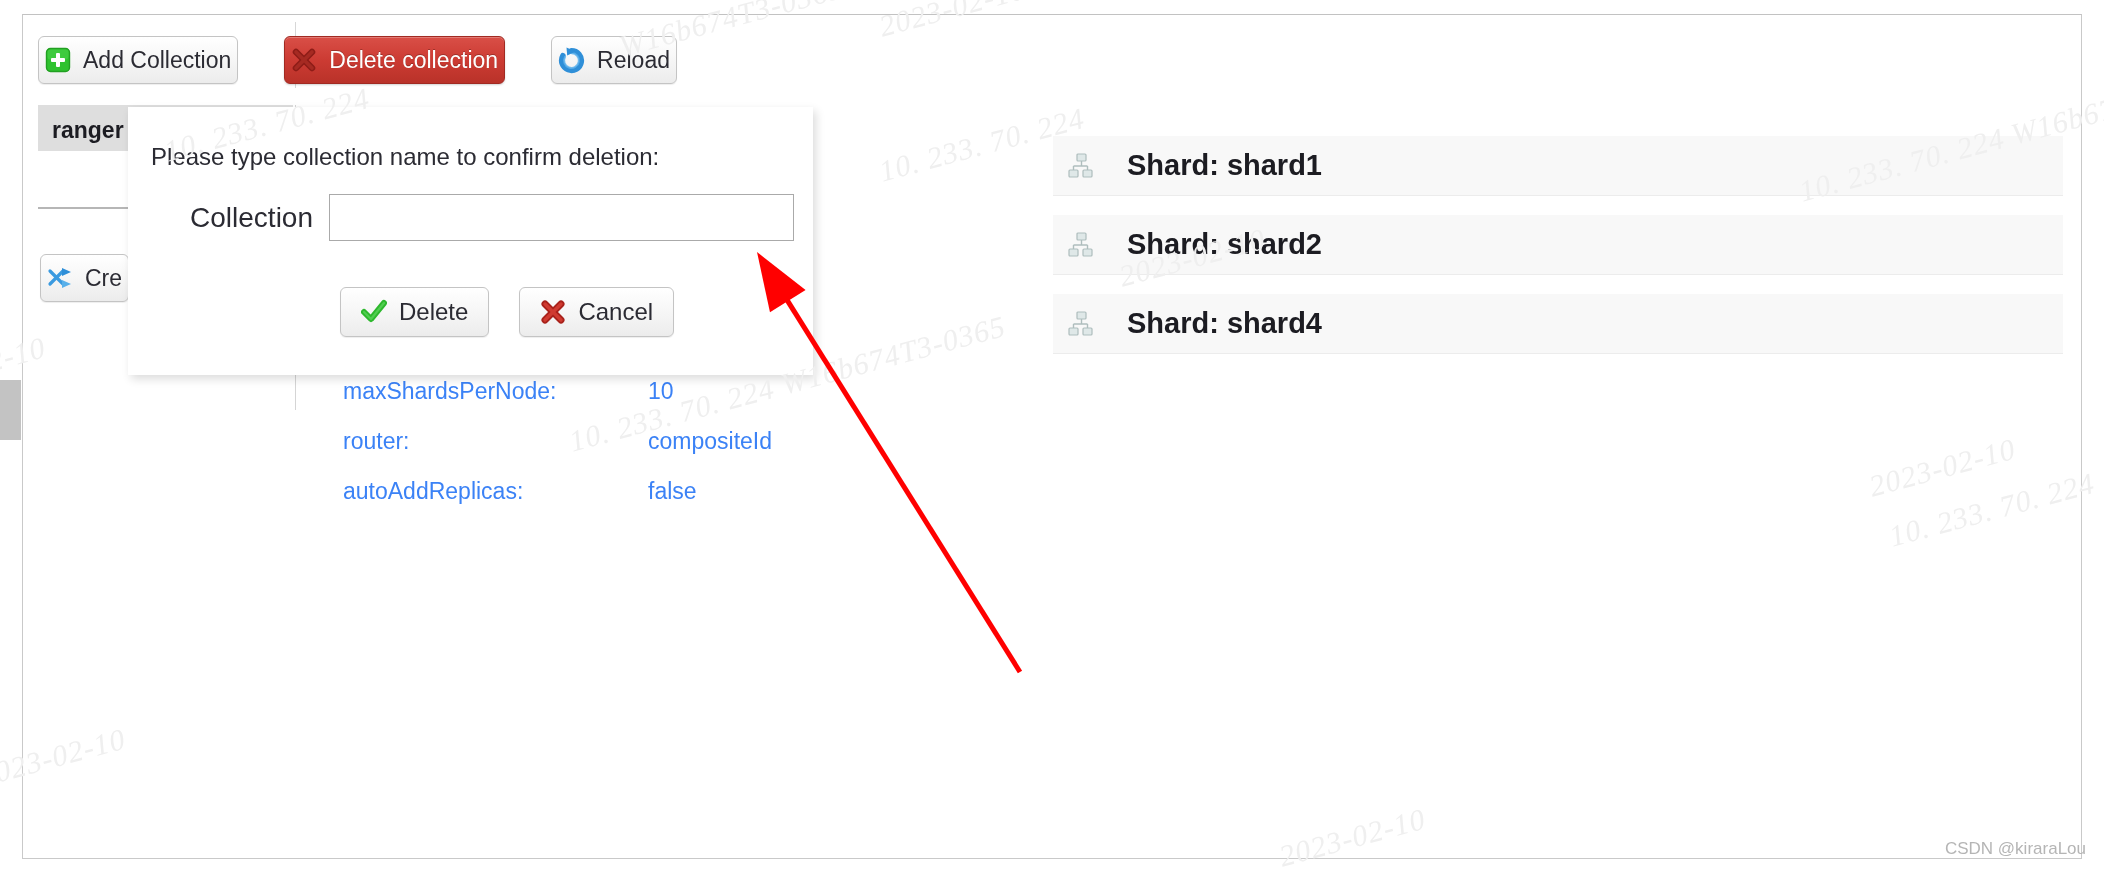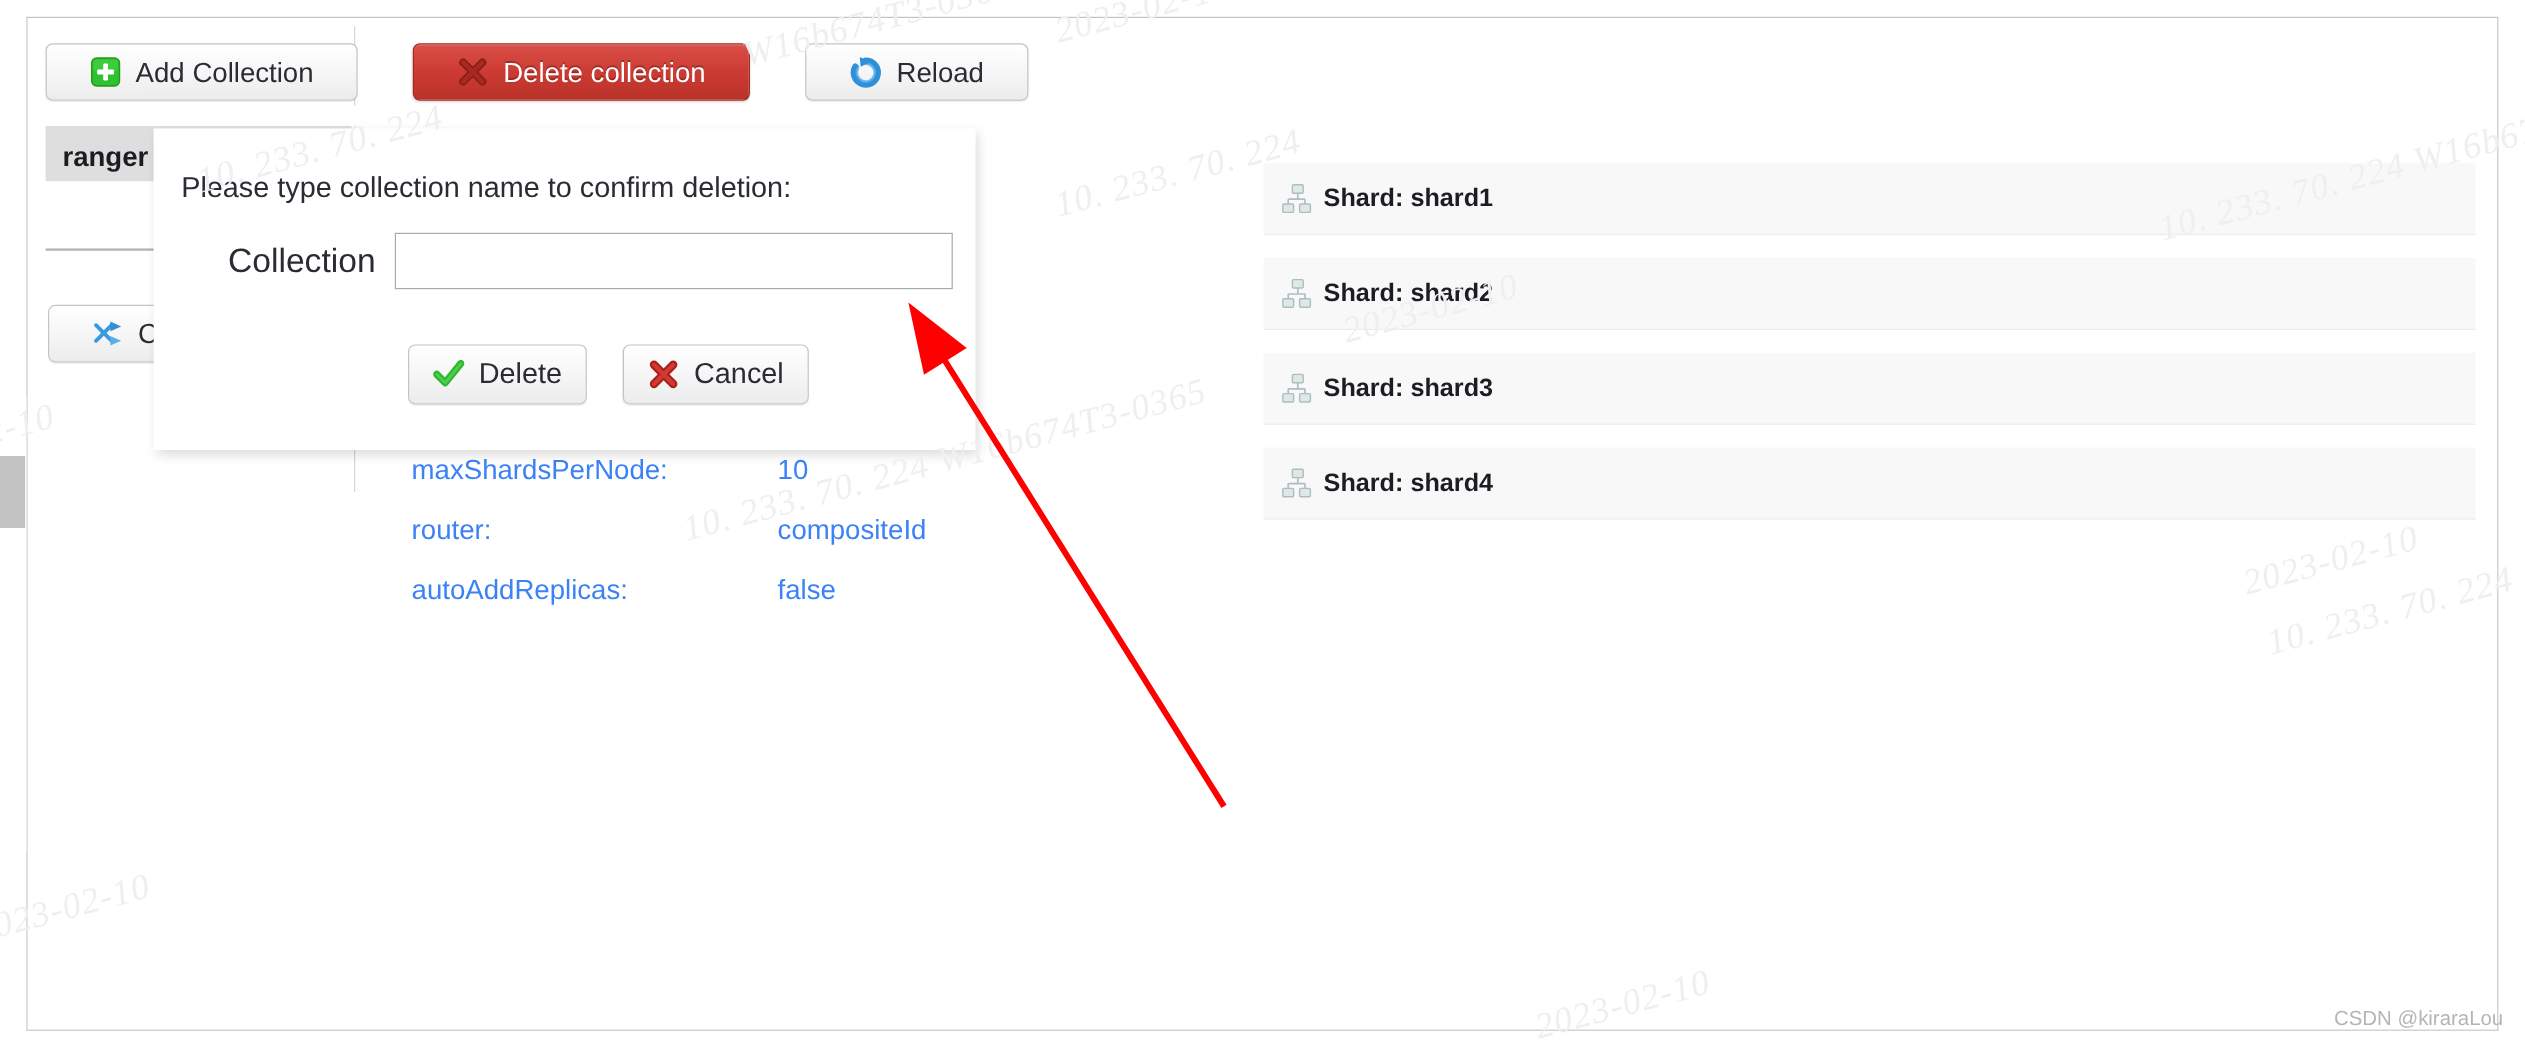--- a/index.html
+++ b/index.html
@@ -79,21 +79,21 @@
     display: flex;
     align-items: center;
     gap: 46px;
     z-index: 10;
   }
   .btn {
     display: inline-flex;
     align-items: center;
     gap: 12px;
     height: 48px;
-    padding: 0 36px;
+    padding: 0 6px;
     border: 1px solid #c4c4c4;
     border-radius: 6px;
     background: linear-gradient(to bottom, #ffffff 0%, #f7f7f7 45%, #ececec 100%);
     box-shadow: 0 1px 1px rgba(0,0,0,0.07);
     font-size: 23px;
     color: #2b2b33;
     cursor: pointer;
     box-sizing: border-box;
     white-space: nowrap;
   }
@@ -180,28 +180,28 @@
   #shards {
     position: absolute;
     left: 1053px;
     top: 136px;
     width: 1010px;
     z-index: 8;
   }
   .shard-item {
     display: flex;
     align-items: center;
-    gap: 8px;
+    gap: 32px;
     height: 60px;
     padding-left: 14px;
     background: #f8f8f8;
     border-bottom: 1px solid #ececec;
     box-sizing: border-box;
     margin-bottom: 19px;
-    font-size: 21px;
+    font-size: 29px;
     font-weight: bold;
     color: #1c1c22;
   }
 
   
   #delete-dialog {
     position: absolute;
     left: 128px;
     top: 107px;
     width: 685px;
@@ -402,35 +402,20 @@
           <rect x="16" y="18" width="9" height="7" rx="1"></rect>
         </g>
         <g stroke="#aebdbd" stroke-width="1.4" fill="none">
           <path d="M14.5 9 L14.5 14 M6.5 14 L6.5 18 M20.5 14 L20.5 18 M6.5 14 L20.5 14"></path>
         </g>
       </svg>
     </span>
     <span>Shard: shard2</span>
   </div>
 
-  <div class="shard-item">
-    <span class="ico">
-      <svg width="28" height="28" viewBox="0 0 28 28">
-        <g fill="#dfe8e8" stroke="#aebdbd" stroke-width="1.2">
-          <rect x="10" y="2" width="9" height="7" rx="1"></rect>
-          <rect x="2" y="18" width="9" height="7" rx="1"></rect>
-          <rect x="16" y="18" width="9" height="7" rx="1"></rect>
-        </g>
-        <g stroke="#aebdbd" stroke-width="1.4" fill="none">
-          <path d="M14.5 9 L14.5 14 M6.5 14 L6.5 18 M20.5 14 L20.5 18 M6.5 14 L20.5 14"></path>
-        </g>
-      </svg>
-    </span>
-    <span>Shard: shard3</span>
-  </div>
 
   <div class="shard-item">
     <span class="ico">
       <svg width="28" height="28" viewBox="0 0 28 28">
         <g fill="#dfe8e8" stroke="#aebdbd" stroke-width="1.2">
           <rect x="10" y="2" width="9" height="7" rx="1"></rect>
           <rect x="2" y="18" width="9" height="7" rx="1"></rect>
           <rect x="16" y="18" width="9" height="7" rx="1"></rect>
         </g>
         <g stroke="#aebdbd" stroke-width="1.4" fill="none">

